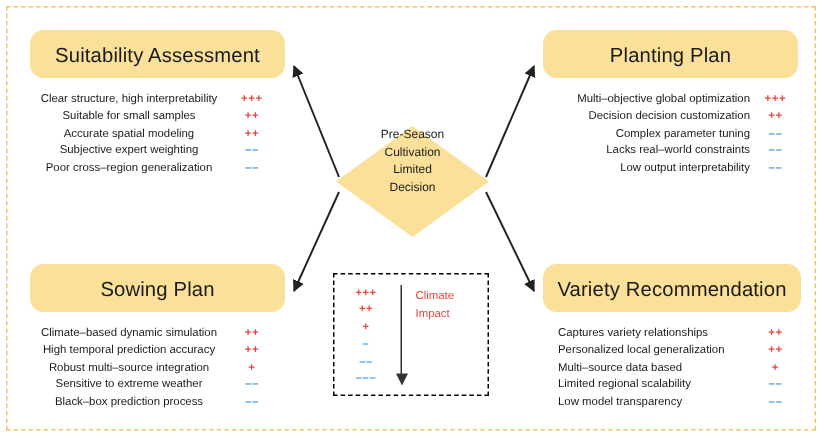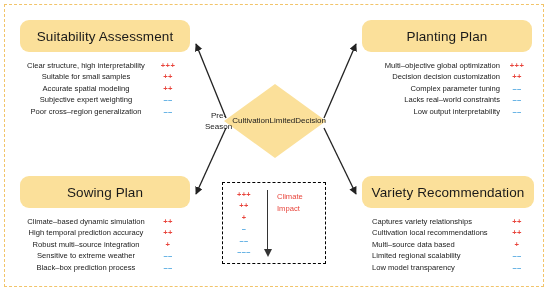--- a/index.html
+++ b/index.html
@@ -94,23 +94,23 @@
   .diamond .shape {
     position: absolute;
     inset: 0;
     background: #fbe09a;
     clip-path: polygon(50% 0%, 100% 50%, 50% 100%, 0% 50%);
   }
   .diamond .label {
     position: absolute;
     inset: 0;
     display: flex;
-    flex-direction: row;
+    flex-direction: column;
     align-items: center;
-    justify-content: flex-end;
+    justify-content: flex-start;
     font-size: 8px;
     color: #1a1a1a;
     line-height: 11.5px;
     text-align: center;
   }
 
   
   .legend {
     position: absolute;
     left: 222px;
@@ -282,21 +282,21 @@
       <span class="mark neg">––</span>
     </div>
   </div>
 
   <div class="feat-list list-br">
     <div class="row">
       <span class="txt">Captures variety relationships</span>
       <span class="mark pos">++</span>
     </div>
     <div class="row">
-      <span class="txt">Cultivation local recommendations</span>
+      <span class="txt">Personalized local generalization</span>
       <span class="mark pos">++</span>
     </div>
     <div class="row">
       <span class="txt">Multi–source data based</span>
       <span class="mark pos">+</span>
     </div>
     <div class="row">
       <span class="txt">Limited regional scalability</span>
       <span class="mark neg">––</span>
     </div>

